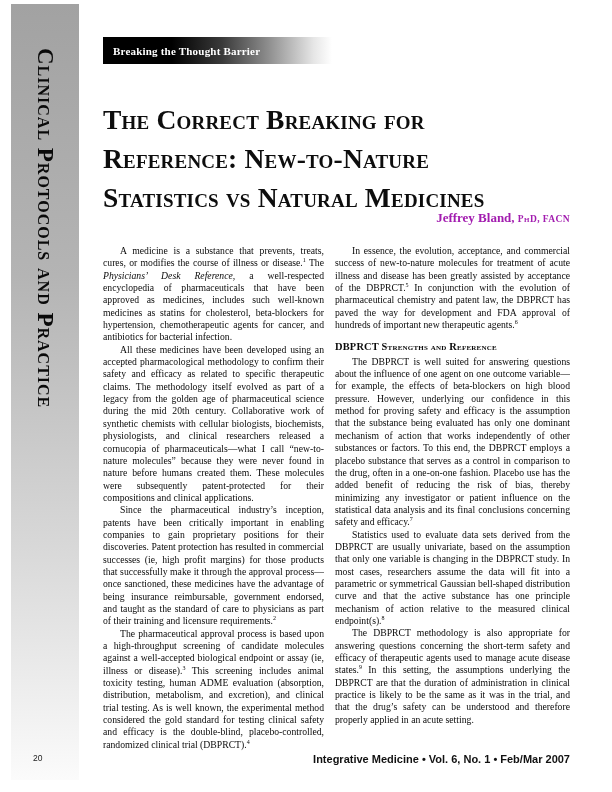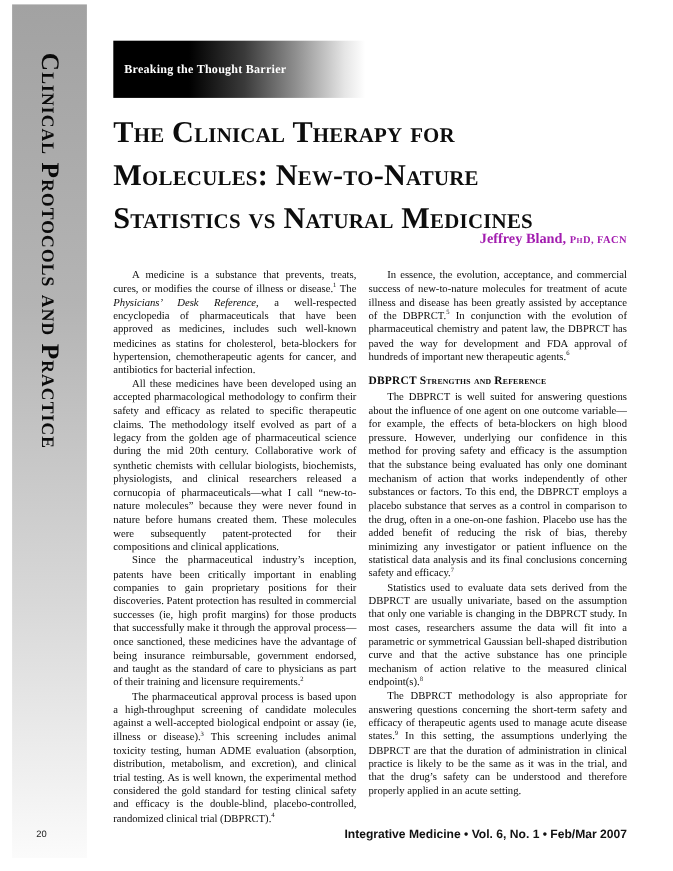--- a/index.html
+++ b/index.html
@@ -8,21 +8,21 @@
 
   
   .sidebar{position:absolute;left:11px;top:4px;width:68px;height:776px;
            background:linear-gradient(to bottom,#a2a2a2 0%,#b4b4b4 35%,#d8d8d8 70%,#fbfbfb 100%);}
   .sidebar-text{position:absolute;top:44px;left:50%;transform:translateX(-50%);
                 writing-mode:vertical-rl;font-variant:small-caps;font-weight:700;
                 font-size:23px;letter-spacing:1px;color:#0a0a0a;white-space:nowrap;
                 font-family:"Liberation Serif",serif;}
 
   
-  .kicker-bar{position:absolute;left:103px;top:37px;width:229px;height:52px;
+  .kicker-bar{position:absolute;left:103px;top:37px;width:229px;height:27px;
               background:linear-gradient(to right,#000 0%,#000 30%,#3a3a3a 52%,#8d8d8d 72%,#e6e6e6 92%,#fff 100%);
               display:flex;align-items:center;text-align:center;}
   .kicker-text{color:#ffffff;font-weight:700;font-size:11px;padding-left:10px;
                letter-spacing:.2px;font-family:"Liberation Serif",serif;}
 
   
   .title-block{position:absolute;left:103px;top:100px;width:470px;}
   .title-line{font-variant:small-caps;font-weight:700;font-size:27.5px;line-height:39px;
               color:#0d0d0d;letter-spacing:.2px;}
   .byline{position:absolute;left:103px;top:208px;width:467px;text-align:right;
@@ -54,22 +54,22 @@
 
   <div class="sidebar">
     <div class="sidebar-text">Clinical Protocols and Practice</div>
   </div>
 
   <div class="kicker-bar">
     <span class="kicker-text">Breaking the Thought Barrier</span>
   </div>
 
   <div class="title-block">
-    <div class="title-line">The Clinical Therapy for</div>
-    <div class="title-line">Molecules: New-to-Nature</div>
+    <div class="title-line">The Correct Breaking for</div>
+    <div class="title-line">Reference: New-to-Nature</div>
     <div class="title-line">Statistics vs Natural Medicines</div>
   </div>
 
   <div class="byline">
     <span class="byline-name">Jeffrey Bland, </span><span class="byline-cred">PhD, FACN</span>
   </div>
 
   <div class="columns">
     <div class="col col-left">
       <p><span>A medicine is a substance that prevents, treats, cures, or modifies the course of illness or disease.</span><sup>1</sup><span> The </span><span class="it">Physicians’ Desk Reference</span><span>, a well-respected encyclopedia of pharmaceuticals that have been approved as medicines, includes such well-known medicines as statins for cholesterol, beta-blockers for hypertension, chemotherapeutic agents for cancer, and antibiotics for bacterial infection.</span></p>

